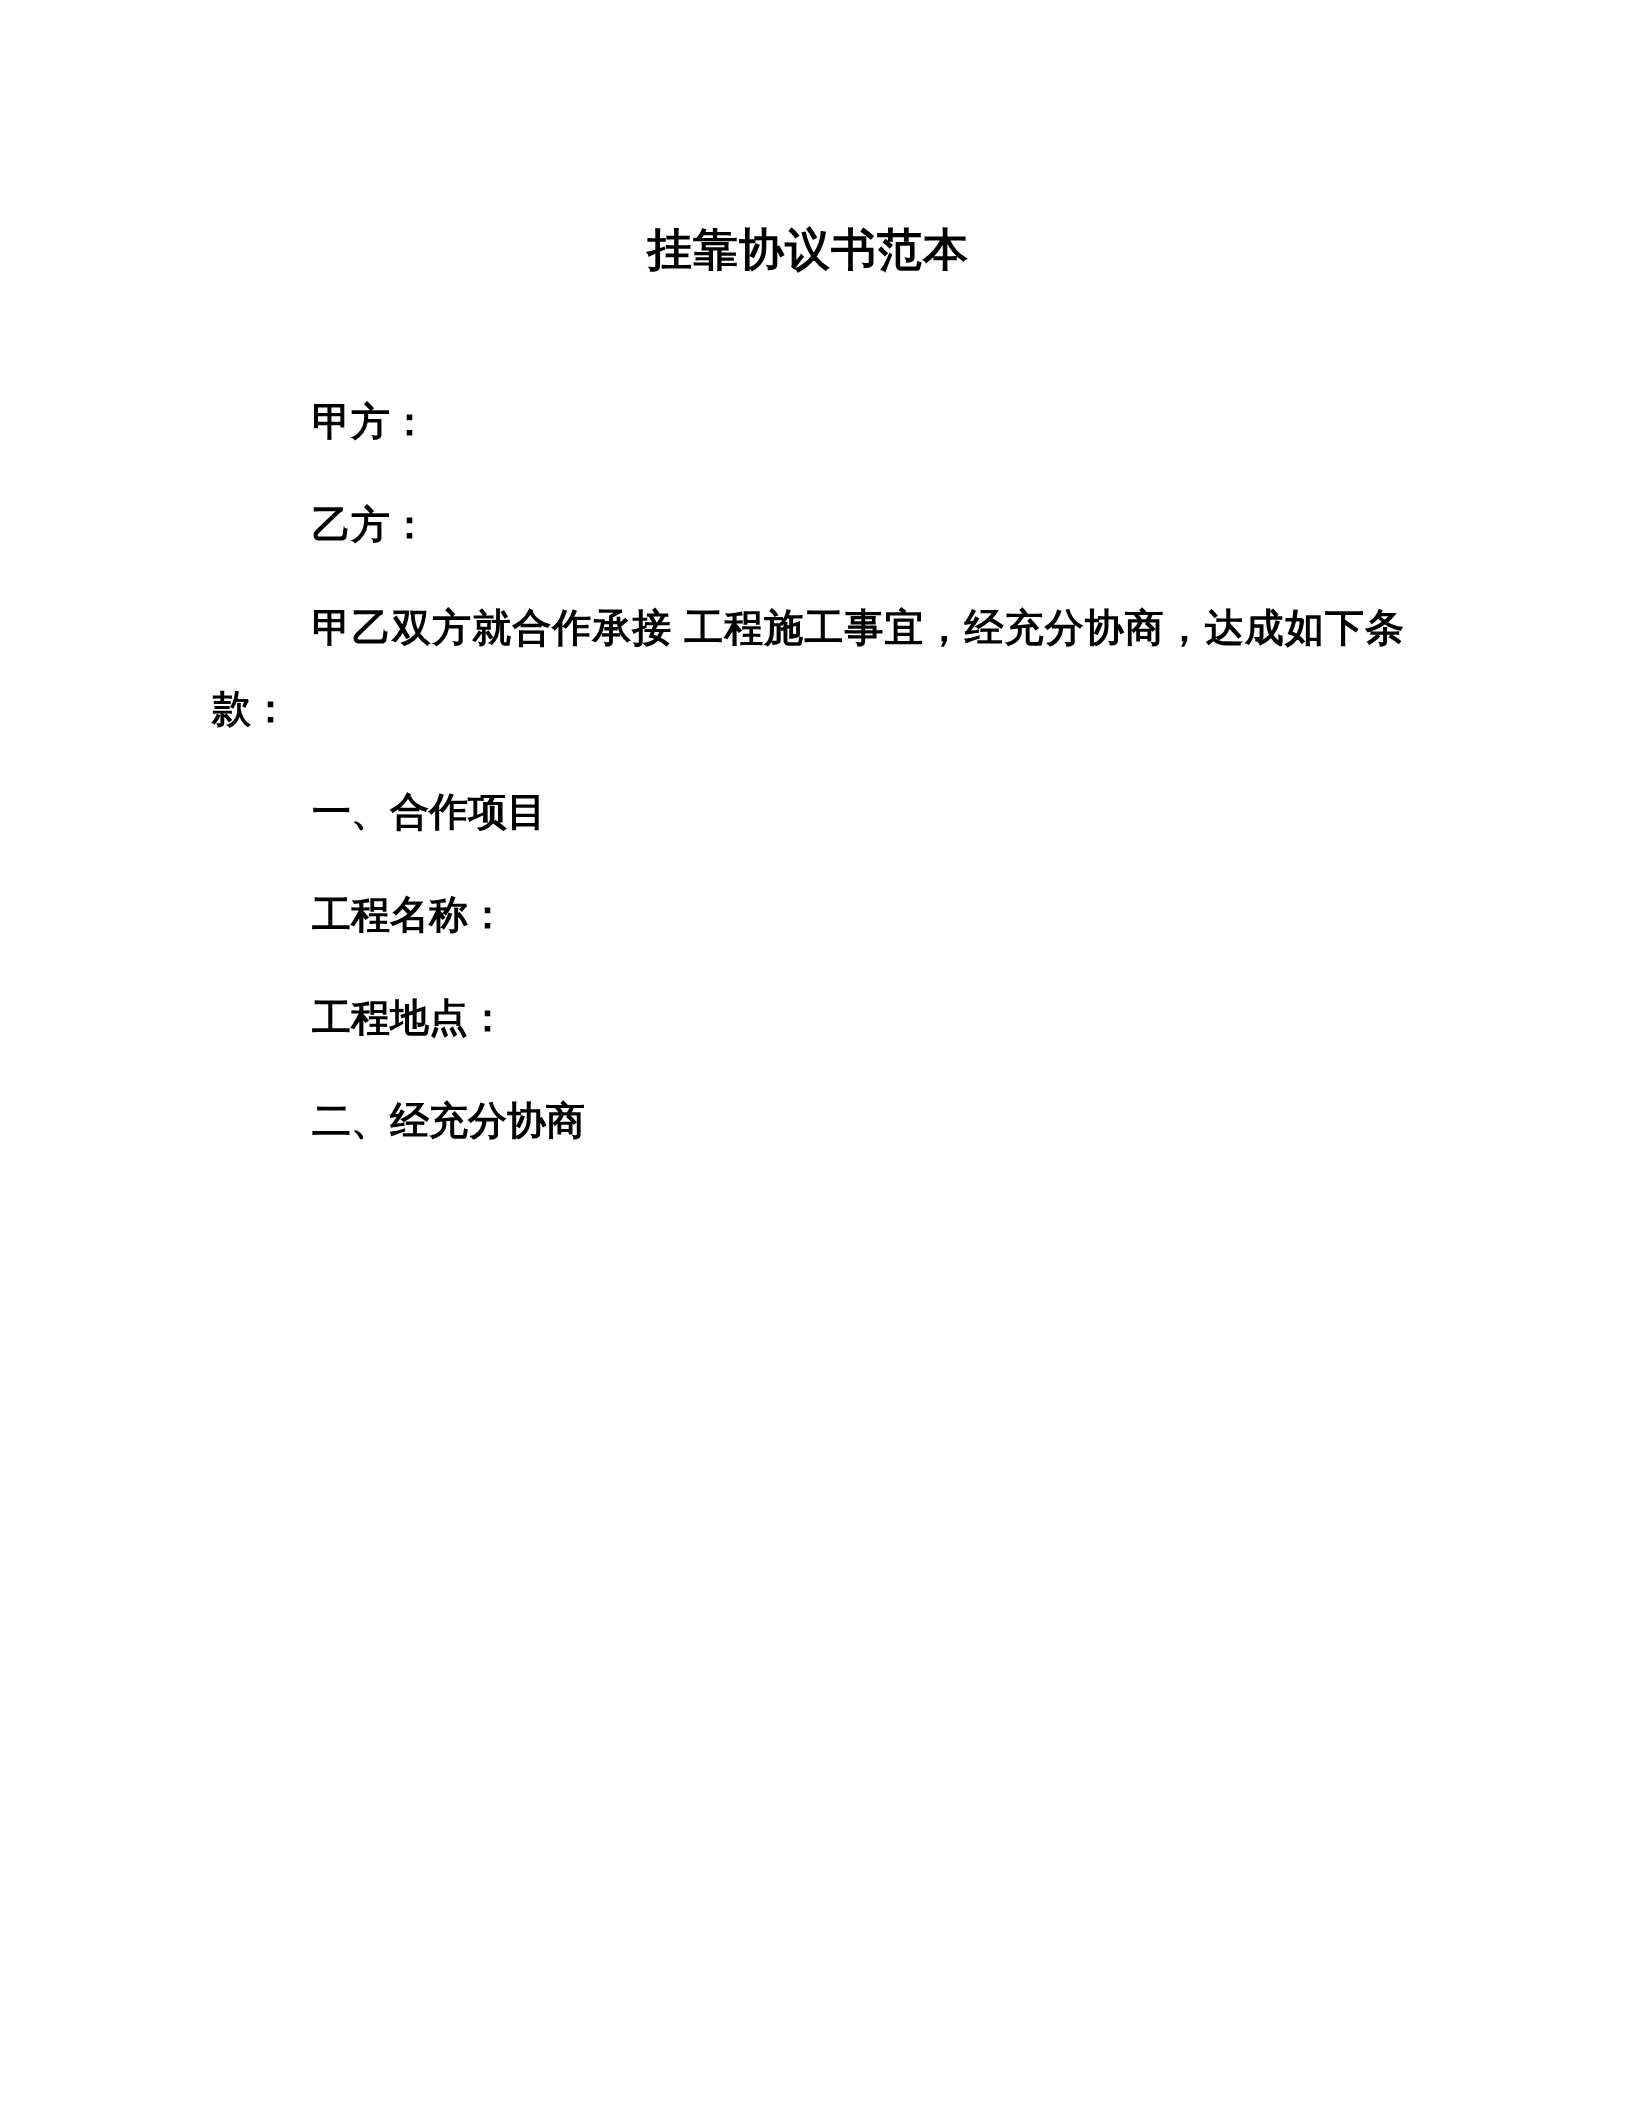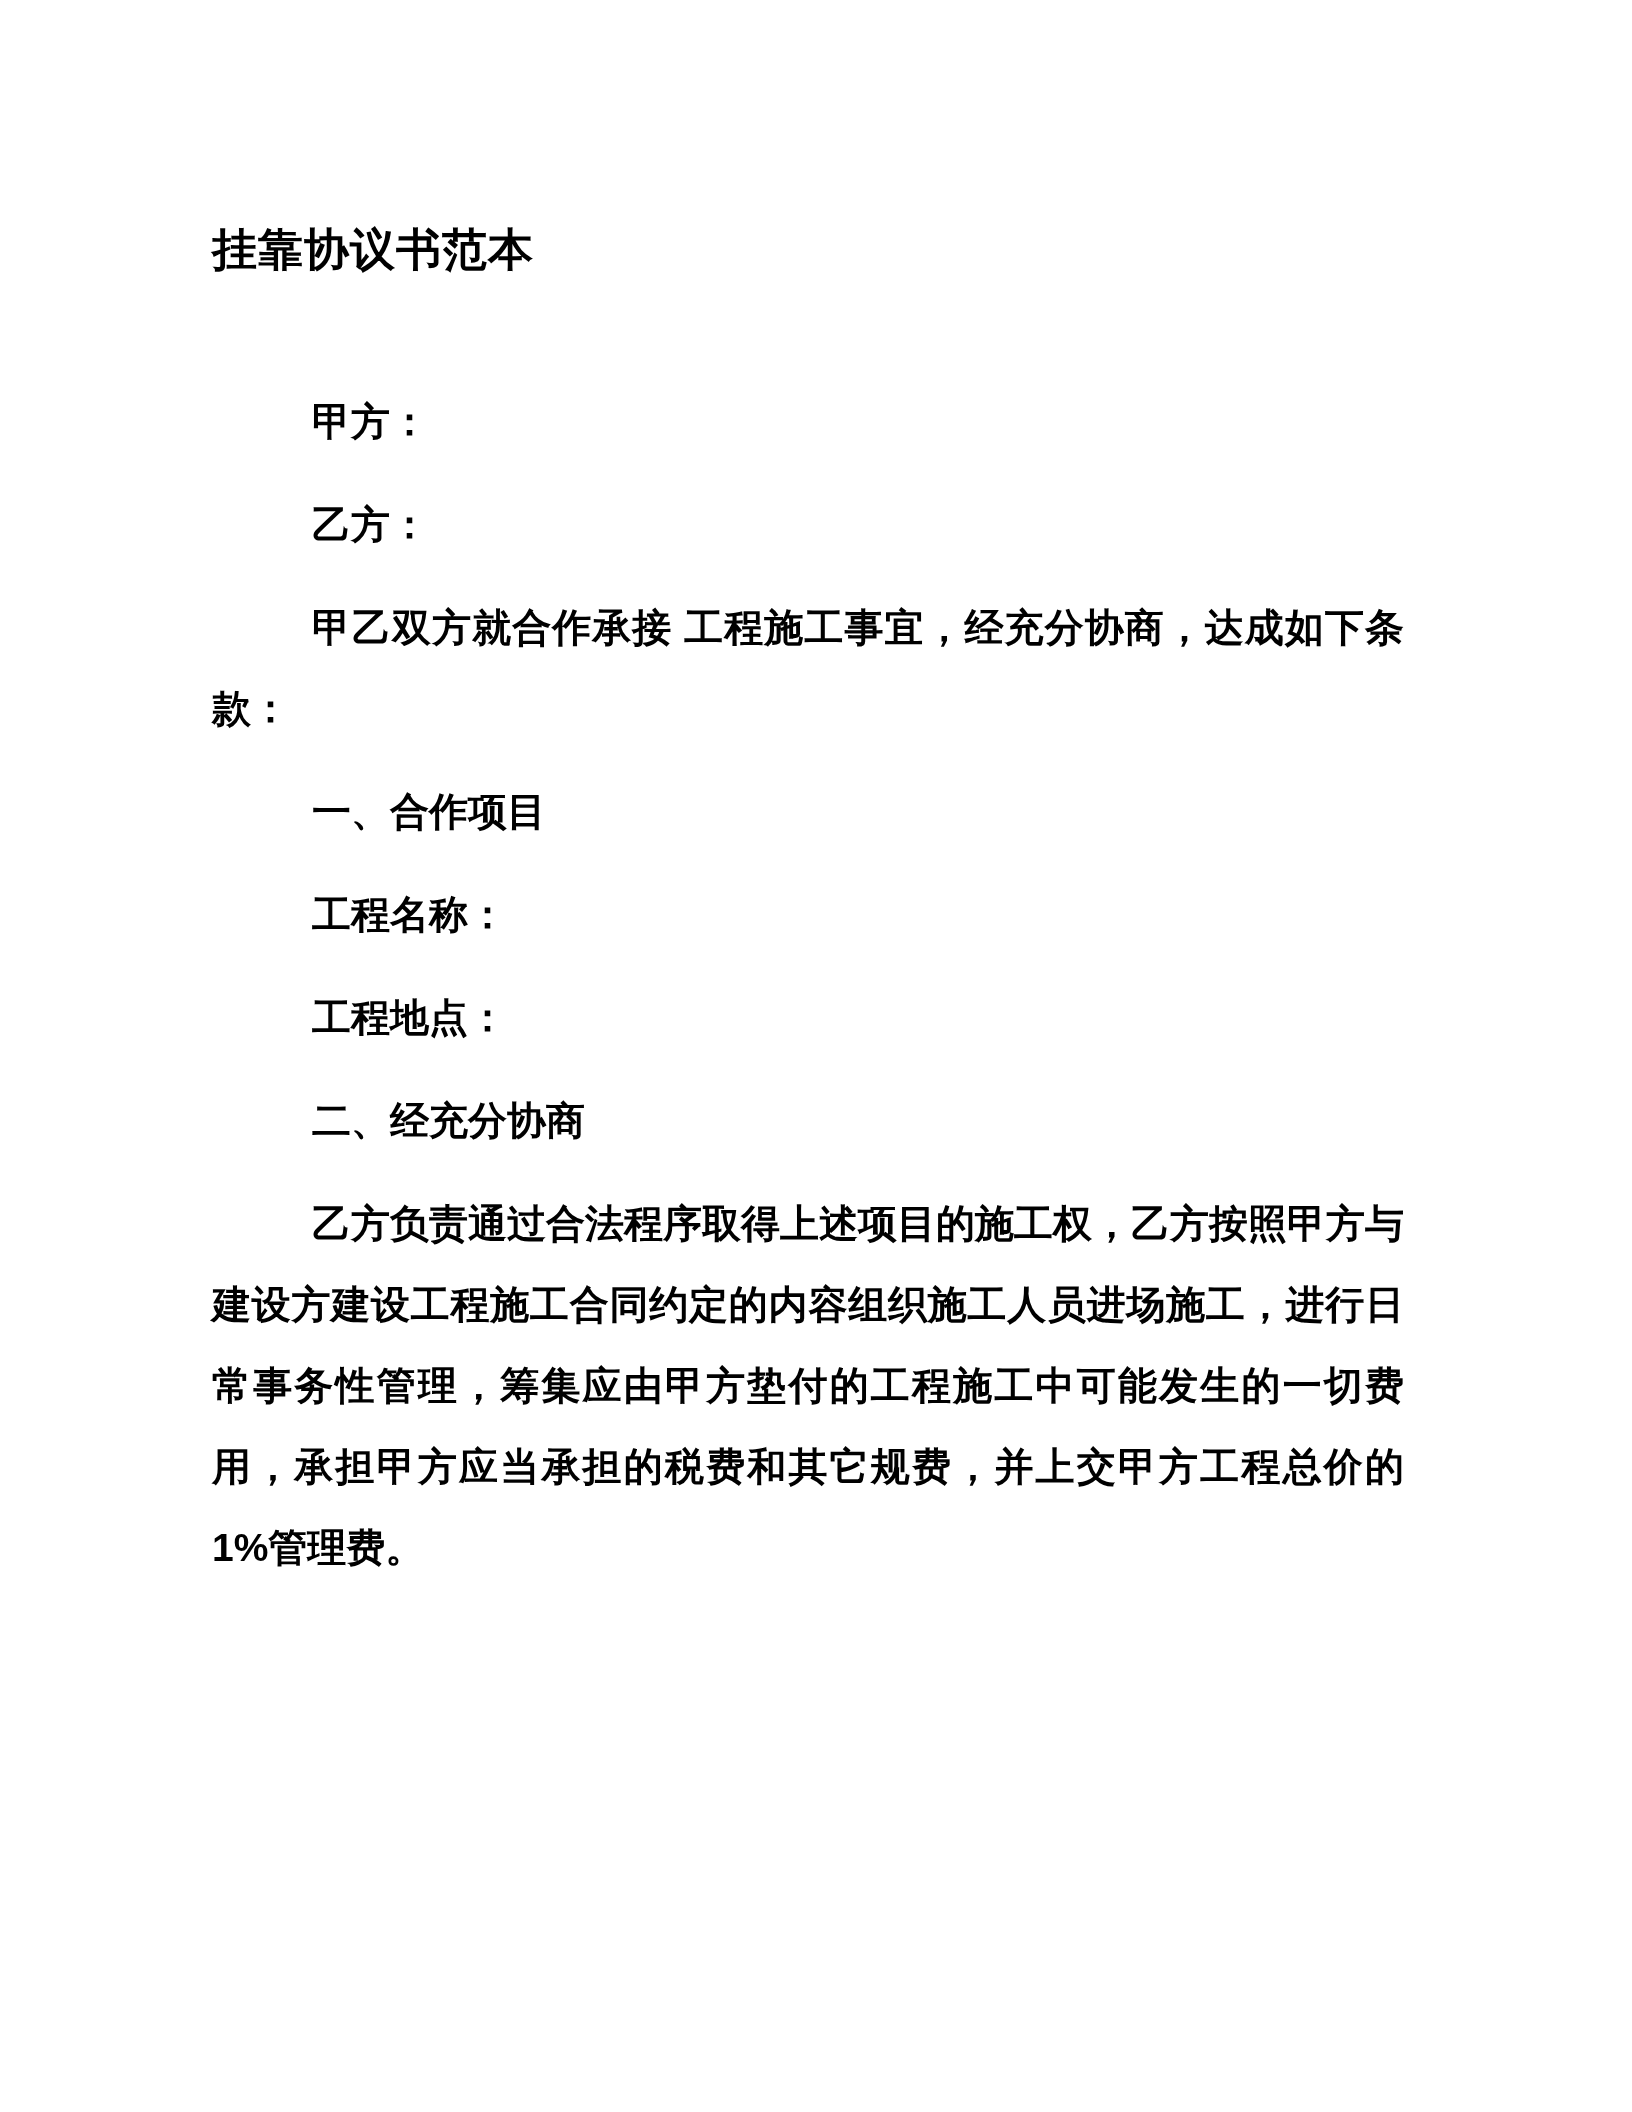--- a/index.html
+++ b/index.html
@@ -20,21 +20,21 @@
   .doc-content {
     position: absolute;
     top: 224px;
     left: 212px;
     width: 1192px;
   }
   .doc-title {
     font-size: 45px;
     font-weight: 700;
     line-height: 52px;
-    text-align: left;
+    text-align: center;
     letter-spacing: 1px;
     margin: 0 0 105px 0;
   }
   .doc-content p {
     font-size: 39px;
     font-weight: 700;
     line-height: 81px;
     margin: 0 0 22px 0;
     text-indent: 100px;
     text-align: justify;
@@ -58,17 +58,16 @@
     <p>甲乙双方就合作承接 工程施工事宜，经充分协商，达成如下条款：</p>
 
     <p>一、合作项目</p>
 
     <p>工程名称：</p>
 
     <p>工程地点：</p>
 
     <p>二、经充分协商</p>
 
-    <p>乙方负责通过合法程序取得上述项目的施工权，乙方按照甲方与建设方建设工程施工合同约定的内容组织施工人员进场施工，进行日常事务性管理，筹集应由甲方垫付的工程施工中可能发生的一切费用，承担甲方应当承担的税费和其它规费，并上交甲方工程总价的 1%管理费。</p>
 
 
   </div>
 </div>
 
 </body></html>

